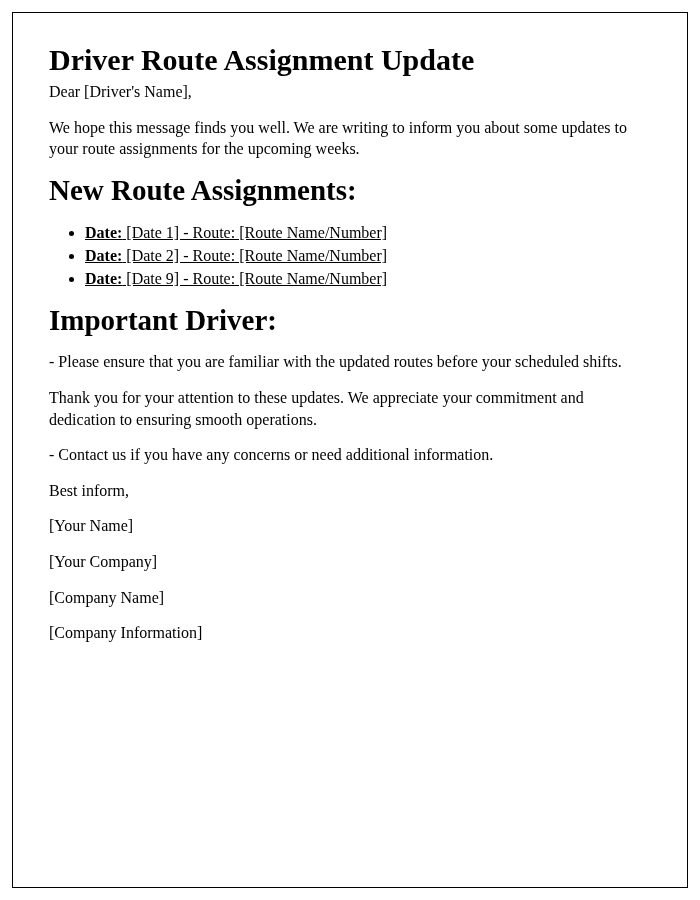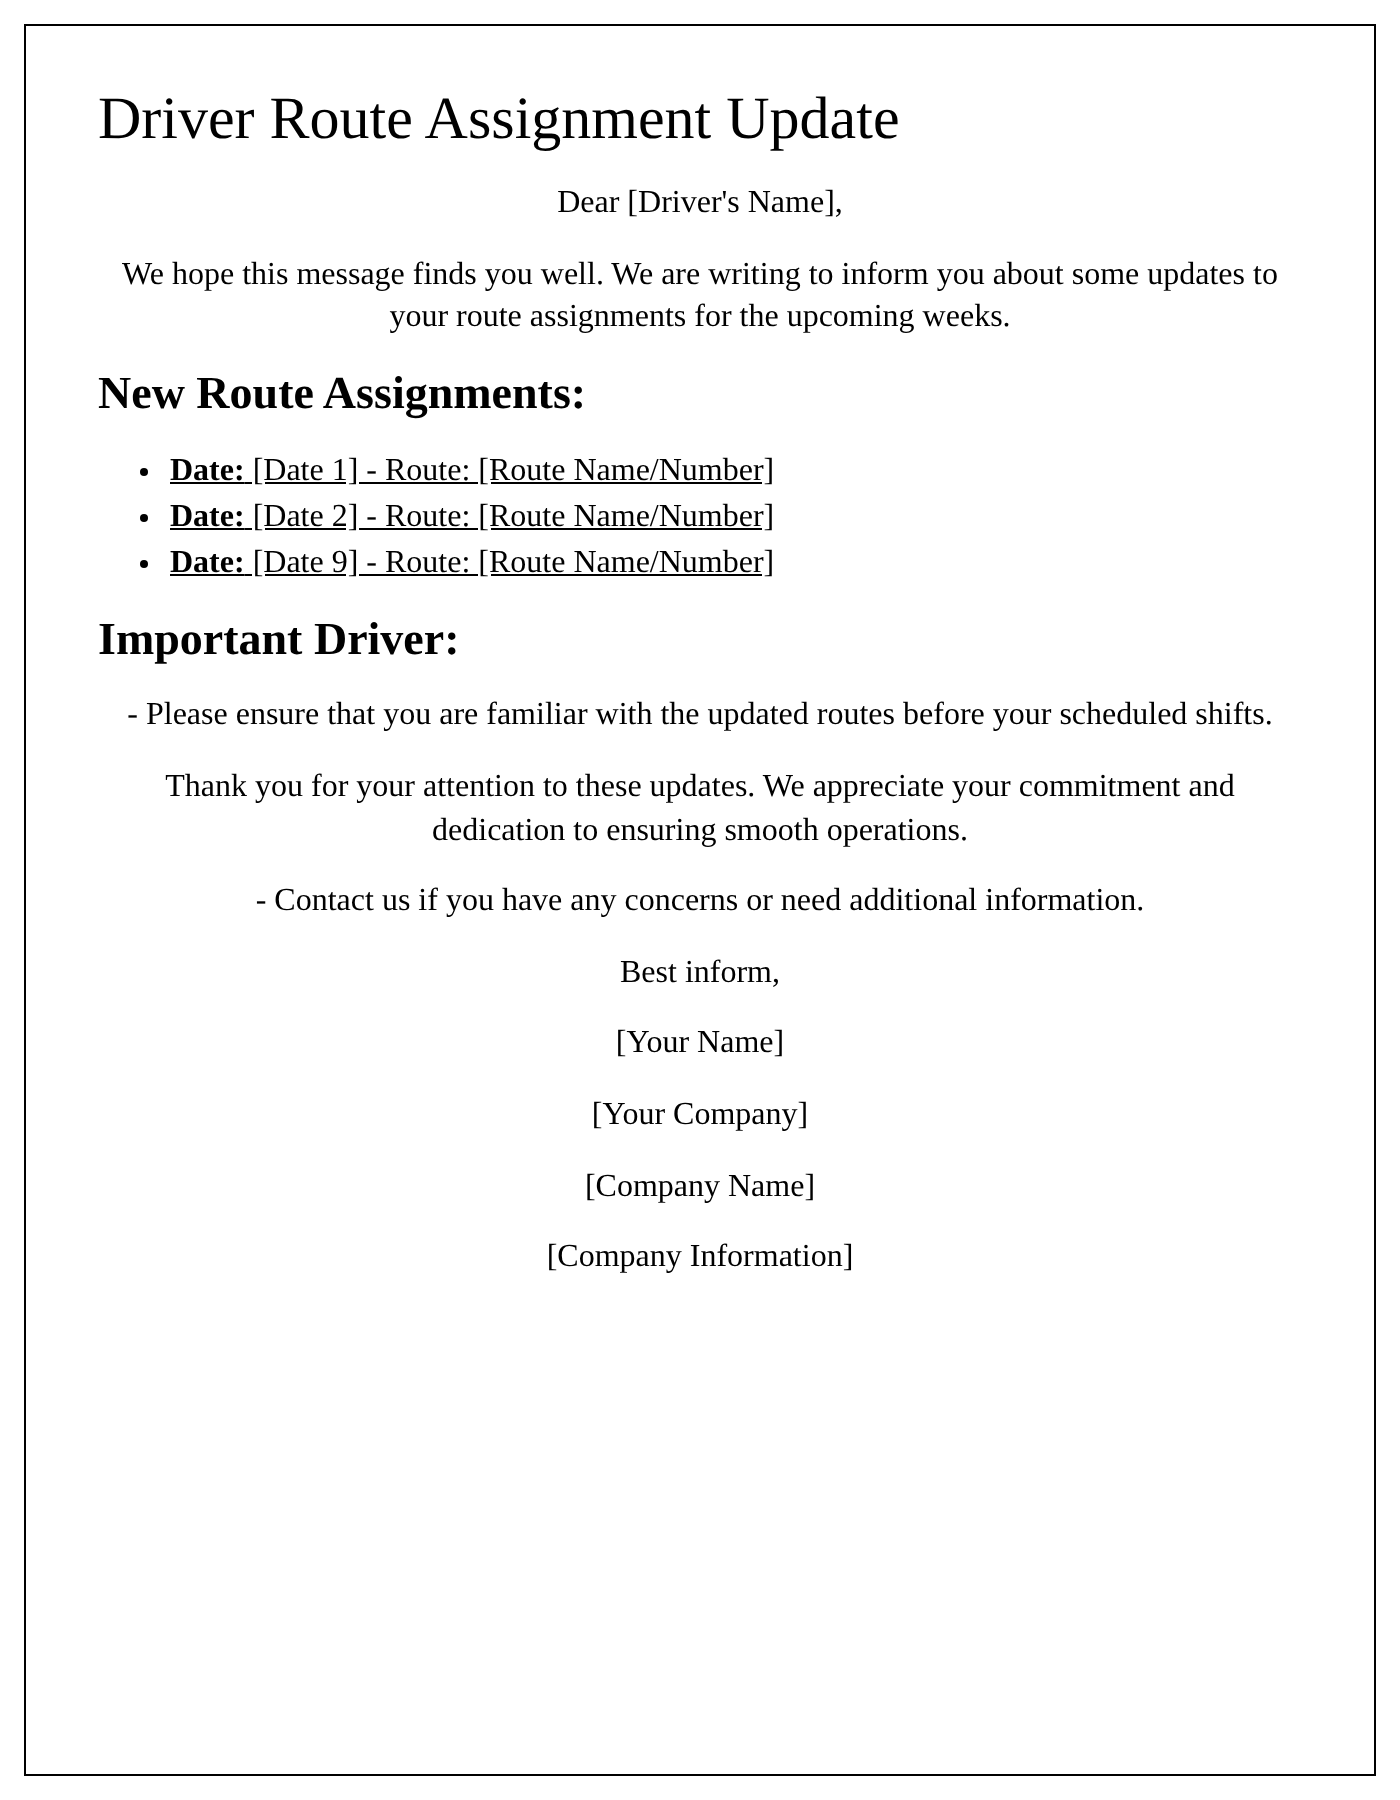--- a/index.html
+++ b/index.html
@@ -15,34 +15,33 @@
       padding: 12px;
     }
     .page {
       border: 1px solid #000;
       width: 100%;
       height: 100%;
       padding: 30px 36px;
     }
     h1 {
       font-size: 30px;
-      font-weight: normal;
-      margin-bottom: 14px;
+      font-weight: bold;
+      margin-bottom: 4px;
     }
     h2 {
-      font-size: 23px;
+      font-size: 29px;
       font-weight: bold;
       margin-top: 12px;
       margin-bottom: 14px;
     }
     p {
       font-size: 16px;
       margin-bottom: 14px;
       line-height: 1.35;
-      text-align: center;
     }
     ul {
       margin-left: 36px;
       margin-bottom: 14px;
     }
     li {
       font-size: 16px;
       line-height: 1.45;
       text-decoration: underline;
     }

